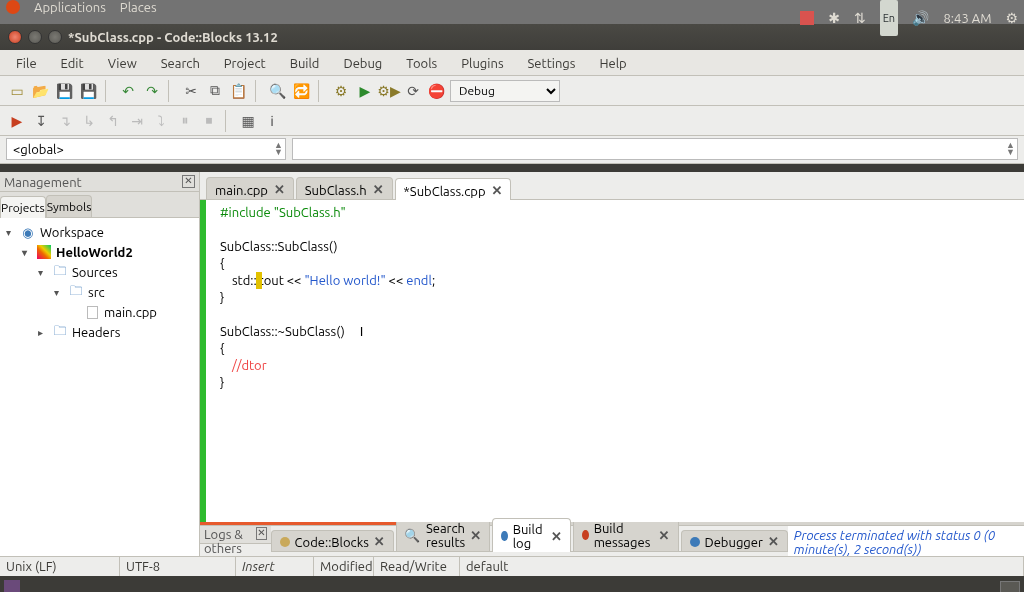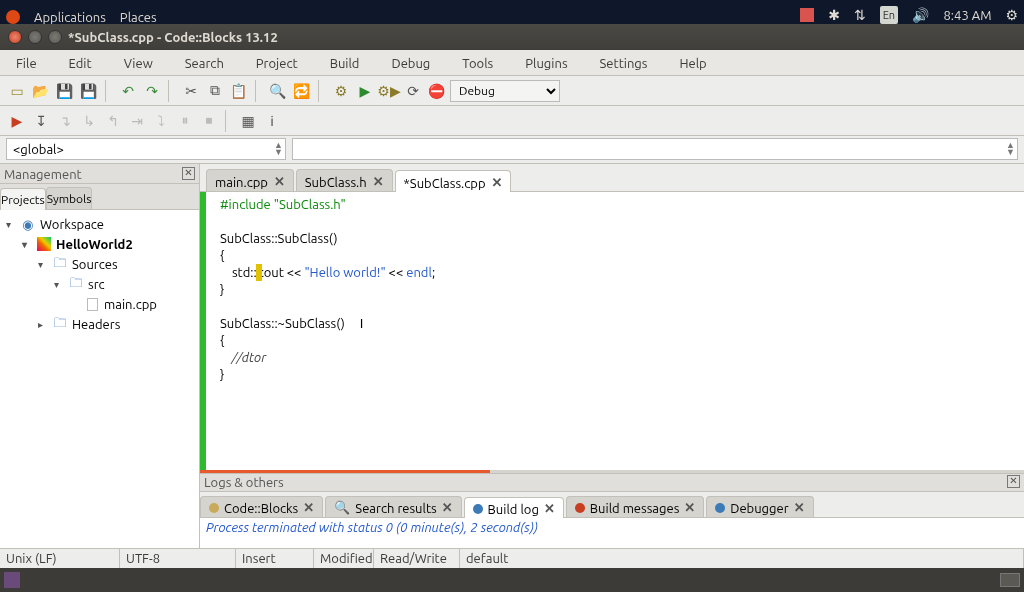--- a/index.html
+++ b/index.html
@@ -1,34 +1,34 @@
 <!DOCTYPE html>
 <html><head>
 <meta charset="utf-8">
 <style>
 * { margin: 0; padding: 0; box-sizing: border-box; font-family: "Ubuntu", "Liberation Sans", sans-serif; font-size: 13px; }
 body { width: 1024px; height: 592px; background: #3c3b37; overflow: hidden; position: relative; }
 
 
-.sysbar { height: 24px; background: #0f172a; color: #dfdbd2; display: flex; align-items: flex-end; padding: 0 6px; font-size: 13px; }
+.sysbar { height: 24px; background: #737373; color: #dfdbd2; display: flex; align-items: flex-start; padding: 0 6px; font-size: 13px; }
 .sysbar-left { display: flex; gap: 14px; align-items: center; }
 .sysbar-left .ubuntu-logo { width: 14px; height: 14px; border-radius: 50%; background: #dd4814; position: relative; }
 .sysbar-right { margin-left: auto; display: flex; align-items: center; gap: 14px; }
 .sysbar-right .sq { width: 14px; height: 14px; background: #d9534f; }
-.sysbar-right .en { background: #d3d7cf; color: #2e3436; padding: 3px 3px; font-size: 11px; border-radius: 2px; }
+.sysbar-right .en { background: #d3d7cf; color: #2e3436; padding: 12px 3px; font-size: 11px; border-radius: 2px; }
 .sysicon { font-size: 14px; }
 
 
 .titlebar { height: 26px; background: linear-gradient(#4a4944, #3f3e3a); display: flex; align-items: center; padding: 0 8px; gap: 6px; color: #dfdbd2; font-weight: 600; font-size: 14px; }
 .winbtn { width: 14px; height: 14px; border-radius: 50%; border: 1px solid #333; }
 .winbtn.close { background: radial-gradient(#f08570, #c73f20); }
 .winbtn.min, .winbtn.max { background: radial-gradient(#7a7973, #5a5954); }
 
 
-.menubar { height: 26px; background: #e8e7e3; border-bottom: 1px solid #c2c0b8; display: flex; align-items: center; padding: 0 6px; gap: 12px; }
+.menubar { height: 26px; background: #e8e7e3; border-bottom: 1px solid #c2c0b8; display: flex; align-items: center; padding: 0 6px; gap: 4px; }
 .menubar span { padding: 3px 10px; color: #3c3b37; border-radius: 3px; }
 
 
 .toolbar { height: 30px; background: #ededeb; border-bottom: 1px solid #c2c0b8; display: flex; align-items: center; padding: 0 6px; gap: 2px; }
 .tbtn { width: 22px; height: 22px; display: inline-flex; align-items: center; justify-content: center; color: #555; font-size: 14px; border-radius: 2px; }
 .tsep { width: 7px; height: 22px; border-left: 1px solid #c2c0b8; margin: 0 3px; }
 .toolbar.tb1 .tbtn.new { color: #a08c38; }
 .toolbar.tb1 .tbtn.open { color: #c9a95a; }
 .toolbar.tb1 .tbtn.save { color: #5a7fb8; }
 .toolbar.tb1 .tbtn.green { color: #3a8a3a; }
@@ -40,21 +40,21 @@
 .toolbar.tb2 .tbtn.play2 { color: #c73f20; }
 .toolbar.tb2 .tbtn.dim { color: #bbb; }
 
 
 .scopebar { height: 28px; background: #ededeb; border-bottom: 1px solid #c2c0b8; display: flex; padding: 2px 6px; gap: 6px; }
 .scopebar .combo { flex: 0 0 280px; height: 22px; border: 1px solid #bbb; background: #fff; display: flex; align-items: center; padding: 0 6px; font-size: 12px; position: relative; }
 .scopebar .combo.wide { flex: 1; }
 .scopebar .combo .spin { position: absolute; right: 2px; font-size: 9px; color: #777; line-height: 7px; }
 
 
-.main { display: flex; height: calc(592px - 24px - 26px - 26px - 30px - 30px - 28px - 20px - 24px); background: #ededeb; }
+.main { display: flex; height: calc(592px - 24px - 26px - 26px - 30px - 30px - 28px - 20px - 24px); background: #ededeb; margin-top: 8px; }
 
 
 .mgmt { width: 200px; border-right: 1px solid #c2c0b8; display: flex; flex-direction: column; background: #ededeb; }
 .mgmt-head { height: 20px; background: #e0dfdb; border-bottom: 1px solid #c2c0b8; display: flex; align-items: center; padding: 0 4px; font-size: 11px; color: #555; }
 .mgmt-head .closebox { margin-left: auto; width: 13px; height: 13px; border: 1px solid #777; font-size: 10px; text-align: center; line-height: 10px; }
 .mgmt-tabs { height: 26px; display: flex; border-bottom: 1px solid #c2c0b8; background: #e0dfdb; }
 .mgmt-tab { padding: 4px 0 2px; border: 1px solid #c2c0b8; border-bottom: none; margin-top: 3px; font-size: 12px; background: #d6d4ce; border-radius: 4px 4px 0 0; }
 .mgmt-tab.active { background: #f4f4f2; font-weight: normal; position: relative; top: 1px; }
 .tree { flex: 1; background: #fff; padding: 4px 2px; font-size: 13px; overflow: auto; }
 .tree-row { display: flex; align-items: center; height: 20px; gap: 4px; padding-left: 4px; }
@@ -74,40 +74,40 @@
 .edtab.active { background: #fff; position: relative; top: 1px; }
 .edtab .x { font-weight: 700; color: #555; }
 .code { flex: 1; background: #fff; display: flex; font-family: "DejaVu Sans Mono", monospace; font-size: 13px; line-height: 17px; position: relative; overflow: hidden; }
 .gutter { width: 56px; text-align: right; color: #888; padding: 4px 6px 0 0; background: #fff; border-right: 2px solid #eee; }
 .marginbar { width: 6px; background: #2dbb2d; }
 .modline { position: absolute; left: 56px; top: calc(4px + 4*17px); width: 6px; height: 17px; background: #e2c100; z-index: 3;}
 .codetext { padding: 4px 0 0 14px; white-space: pre; color: #000; }
 .codetext .pre { color: #0a8a0a; }
 .codetext .str { color: #2458cc; }
 .codetext .kw { color: #2458cc; }
-.codetext .comm { color: #404040; font-style: italic; }
+.codetext .comm { color: #ef4444; }
 .caret { border-left: 1px solid #000; height: 14px; display: inline-block; vertical-align: middle; }
 .botline { height: 3px; background: linear-gradient(90deg,#e65a2d 0 290px, #d6d4ce 290px); }
 
 
-.logs { border-top: 1px solid #c2c0b8; background: #ededeb; display: flex; flex-direction: column; }
+.logs { border-top: 1px solid #c2c0b8; background: #ededeb; display: flex; flex-direction: row; }
 .logs-head { height: 18px; background: #e0dfdb; border-bottom: 1px solid #c2c0b8; font-size: 11px; color: #555; padding: 1px 4px; display: flex; }
 .logs-head .closebox { margin-left: auto; width: 13px; height: 13px; border: 1px solid #777; font-size: 10px; text-align: center; line-height: 10px; }
 .logs-tabs { height: 26px; display: flex; align-items: flex-end; gap: 2px; border-bottom: 1px solid #c2c0b8; }
 .ltab { padding: 3px 8px 2px; border: 1px solid #c2c0b8; border-bottom: none; background: #d6d4ce; border-radius: 4px 4px 0 0; font-size: 12px; display: flex; align-items: center; gap: 5px; }
 .ltab.active { background: #fff; position: relative; top: 1px; }
 .ltab .x { color: #555; font-weight: 700; }
 .ltab .dot { width: 10px; height: 10px; border-radius: 50%; display: inline-block; }
 .logbody { background: #fff; font-family: "DejaVu Sans Mono", monospace; font-size: 11px; padding: 2px 6px; color: #2458cc; font-style: italic; height: 30px; overflow: hidden; }
 .logbody .grey { color: #888; font-style: normal; }
 
 
 .statusbar { height: 20px; background: #ededeb; border-top: 1px solid #c2c0b8; display: flex; font-size: 12px; color: #3c3b37; }
 .statusbar div { border-right: 1px solid #c2c0b8; padding: 2px 6px; white-space: nowrap; overflow: hidden; }
-.sb1 { width: 286px; } .sb2 { width: 120px; } .sb3 { width: 116px; } .sb4 { width: 162px; } .sb5 { width: 78px; } .sb6 { width: 60px; } .sb7 { width: 86px; } .sb8 { flex: 1; border-right: none; }
+.sb1 { width: 286px; } .sb2 { width: 120px; } .sb3 { width: 116px; } .sb4 { width: 162px; } .sb5 { width: 78px; font-style: italic; } .sb6 { width: 60px; } .sb7 { width: 86px; } .sb8 { flex: 1; border-right: none; }
 
 
 .taskbar { height: 24px; background: #3c3b37; display: flex; align-items: center; padding: 0 4px; gap: 8px; color: #dfdbd2; font-size: 12px; }
 .taskbar .tbico { width: 16px; height: 16px; background: #6a4a7a; }
 .taskbar .tk { background: #4a4944; padding: 2px 8px; border-radius: 2px; display: flex; align-items: center; gap: 6px; }
 .taskbar .tk .ico { width: 14px; height: 14px; background: #b76; }
 .taskbar .wsq { margin-left: auto; width: 20px; height: 14px; background: #5a5954; border: 1px solid #777; }
 </style>
 </head>
 <body>

